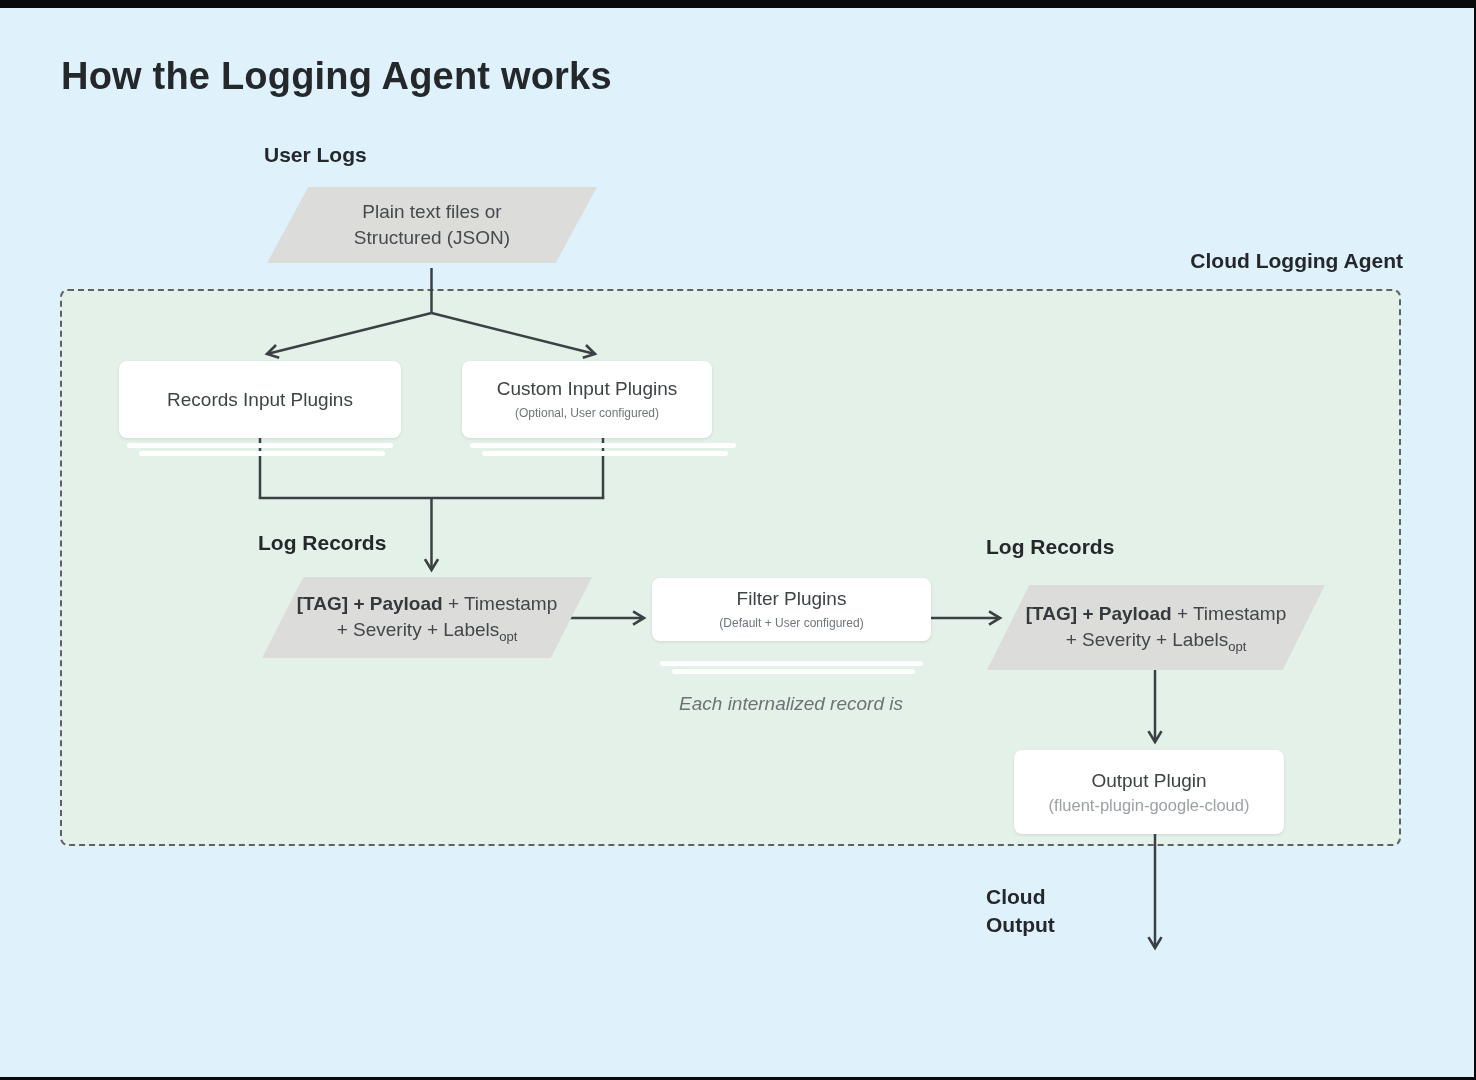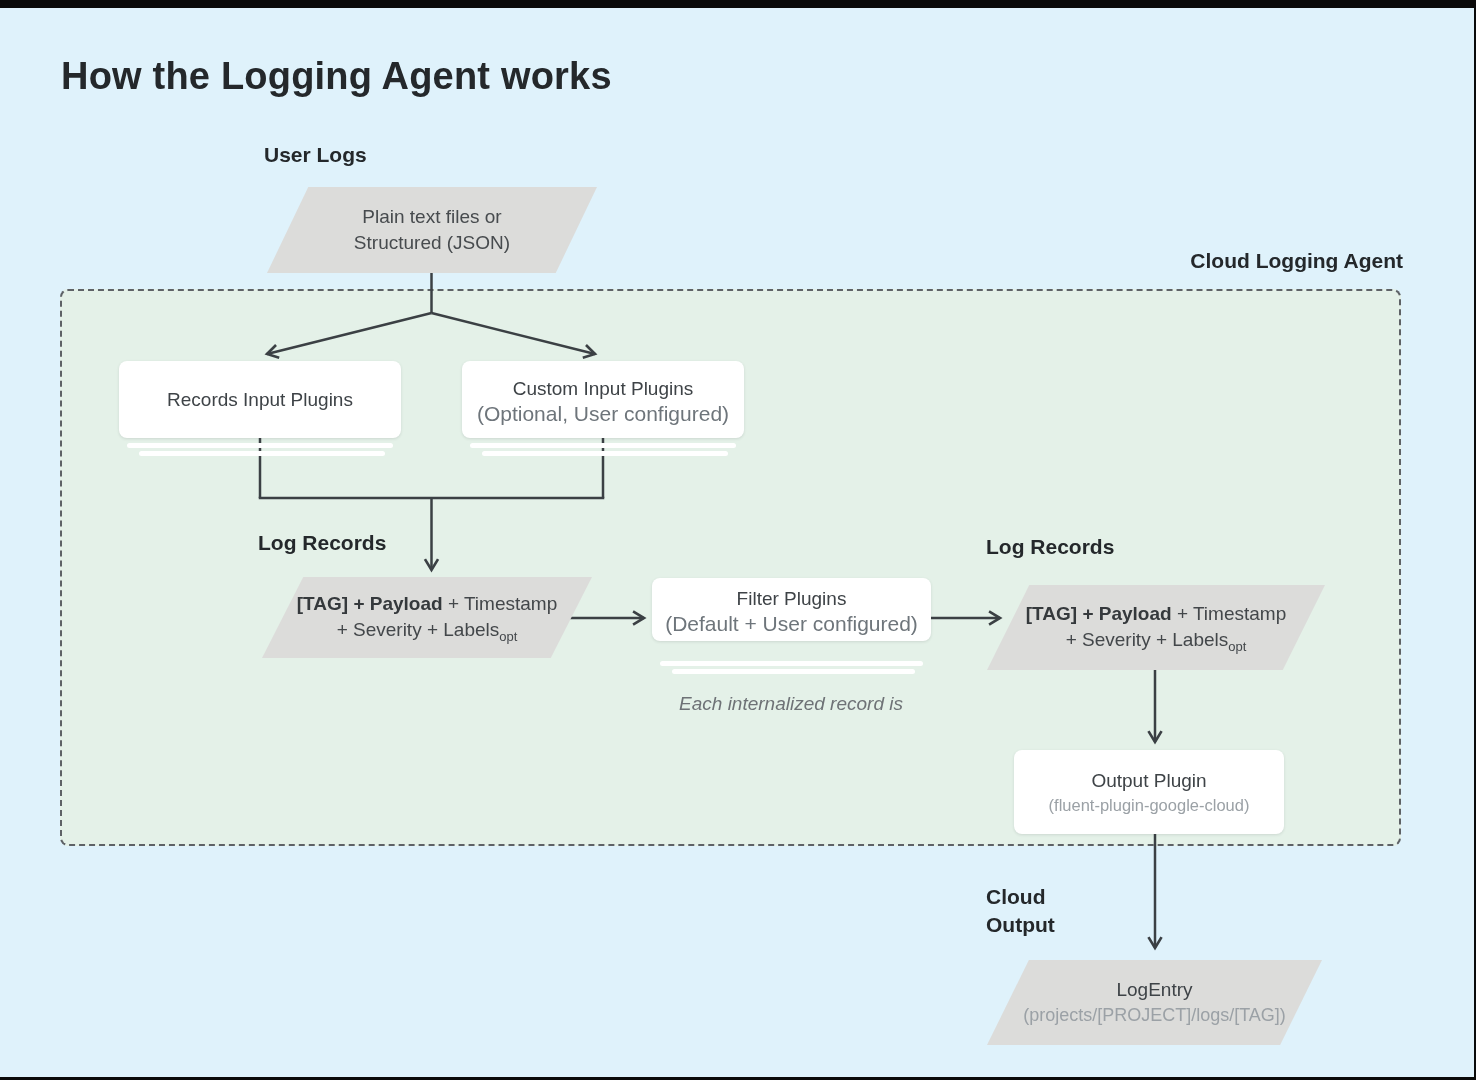--- a/index.html
+++ b/index.html
@@ -21,21 +21,21 @@
   .screen{position:relative;width:1476px;height:1080px;background:var(--bg-black);overflow:hidden;}
   .canvas{position:absolute;left:0;top:8px;width:1474px;height:1069px;background:var(--bg-blue);}
   .layer{position:absolute;left:0;top:0;width:1476px;height:1080px;pointer-events:none;}
   .abs{position:absolute;box-sizing:border-box;}
   .title{font-size:38px;font-weight:700;color:var(--text-dark);letter-spacing:.2px;}
   .lbl{font-size:21px;font-weight:700;color:var(--text-dark);line-height:28px;}
   .agent-box{border:2px dashed var(--agent-border);border-radius:8px;background:var(--agent-bg);}
   .node{background:var(--box-white);border-radius:8px;box-shadow:0 1px 3px rgba(60,64,67,.14);
         display:flex;flex-direction:column;align-items:center;justify-content:center;text-align:center;}
   .node .t{font-size:19px;color:var(--text-node);line-height:25px;}
-  .node .s{font-size:21px;color:var(--text-sub);line-height:21px;margin-top:2px;}
+  .node .s{font-size:12px;color:var(--text-sub);line-height:21px;margin-top:2px;}
   .node .s.faint{font-size:16.5px;color:var(--text-faint);}
   .para{background:var(--shape-gray);
         clip-path:polygon(12.5% 0,100% 0,87.5% 100%,0 100%);
         display:flex;flex-direction:column;align-items:center;justify-content:center;text-align:center;}
   .para .t{font-size:19px;color:#474b4e;line-height:26px;}
   .para .rec{font-size:19px;color:#43474a;line-height:26px;}
   .para .rec b{color:#35393c;}
   .para .sub{font-size:13px;position:relative;top:5px;}
   .para .t2{font-size:19px;color:var(--text-node);line-height:25px;}
   .para .s2{font-size:18px;color:var(--text-faint);line-height:26px;}
@@ -76,32 +76,32 @@
   <div class="abs title" style="left:61px;top:55px;">How the Logging Agent works</div>
   <div class="abs lbl" style="left:264px;top:141px;">User Logs</div>
   <div class="abs lbl" style="left:1103px;top:247px;width:300px;text-align:right;">Cloud Logging Agent</div>
   <div class="abs lbl" style="left:258px;top:529px;">Log Records</div>
   <div class="abs lbl" style="left:986px;top:533px;">Log Records</div>
   <div class="abs lbl" style="left:986px;top:883px;">
     <div>Cloud</div>
     <div>Output</div>
   </div>
 
-  <div class="abs para" style="left:267px;top:187px;width:330px;height:86px;">
+  <div class="abs para" style="left:267px;top:187px;width:330px;height:76px;">
     <div class="t">Plain text files or</div>
     <div class="t">Structured (JSON)</div>
   </div>
 
   <div class="abs node" style="left:119px;top:361px;width:282px;height:77px;">
     <div class="t">Records Input Plugins</div>
   </div>
   <div class="stackbar" style="left:127px;top:443px;width:266px;"></div>
   <div class="stackbar" style="left:139px;top:451px;width:246px;"></div>
 
-  <div class="abs node" style="left:462px;top:361px;width:282px;height:77px;">
+  <div class="abs node" style="left:462px;top:361px;width:250px;height:77px;">
     <div class="t">Custom Input Plugins</div>
     <div class="s">(Optional, User configured)</div>
   </div>
   <div class="stackbar" style="left:470px;top:443px;width:266px;"></div>
   <div class="stackbar" style="left:482px;top:451px;width:246px;"></div>
 
   <div class="abs para" style="left:262px;top:577px;width:330px;height:81px;">
     <div class="rec"><b>[TAG] + Payload</b><span> + Timestamp</span></div>
     <div class="rec"><span>+ Severity + Labels</span><span class="sub">opt</span></div>
   </div>
@@ -120,17 +120,13 @@
   <div class="abs para" style="left:987px;top:585px;width:338px;height:85px;">
     <div class="rec"><b>[TAG] + Payload</b><span> + Timestamp</span></div>
     <div class="rec"><span>+ Severity + Labels</span><span class="sub">opt</span></div>
   </div>
 
   <div class="abs node" style="left:1014px;top:750px;width:270px;height:84px;">
     <div class="t">Output Plugin</div>
     <div class="s faint">(fluent-plugin-google-cloud)</div>
   </div>
 
-  <div class="abs para" style="left:987px;top:960px;width:335px;height:85px;">
-    <div class="t2">LogEntry</div>
-    <div class="s2">(projects/[PROJECT]/logs/[TAG])</div>
-  </div>
 </div>
 
 </body></html>

